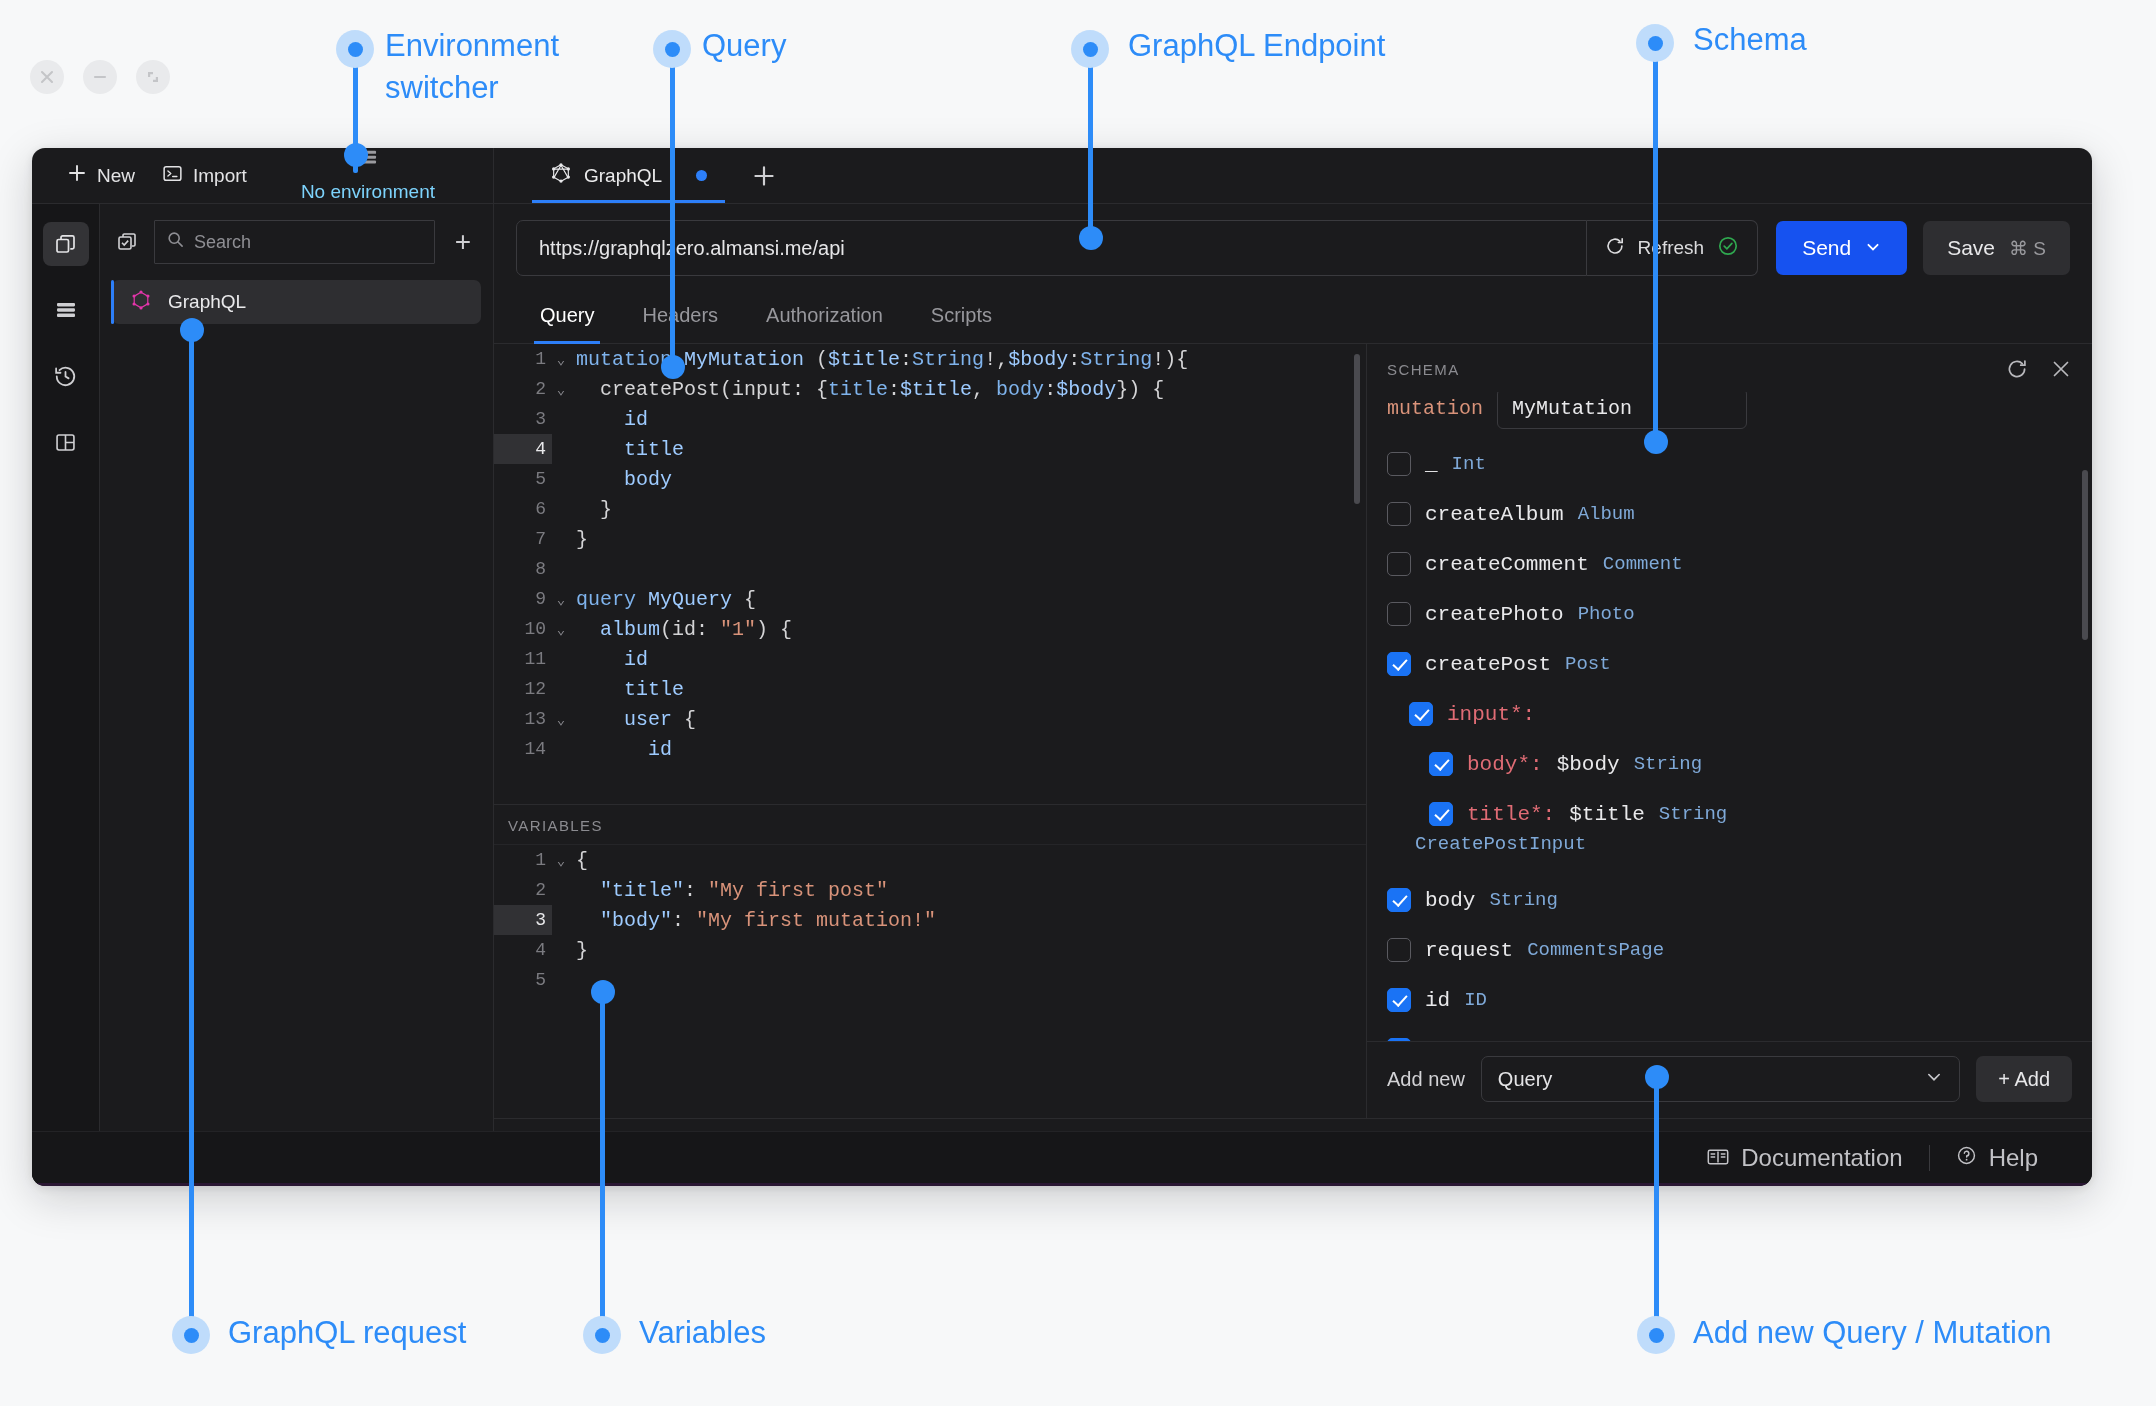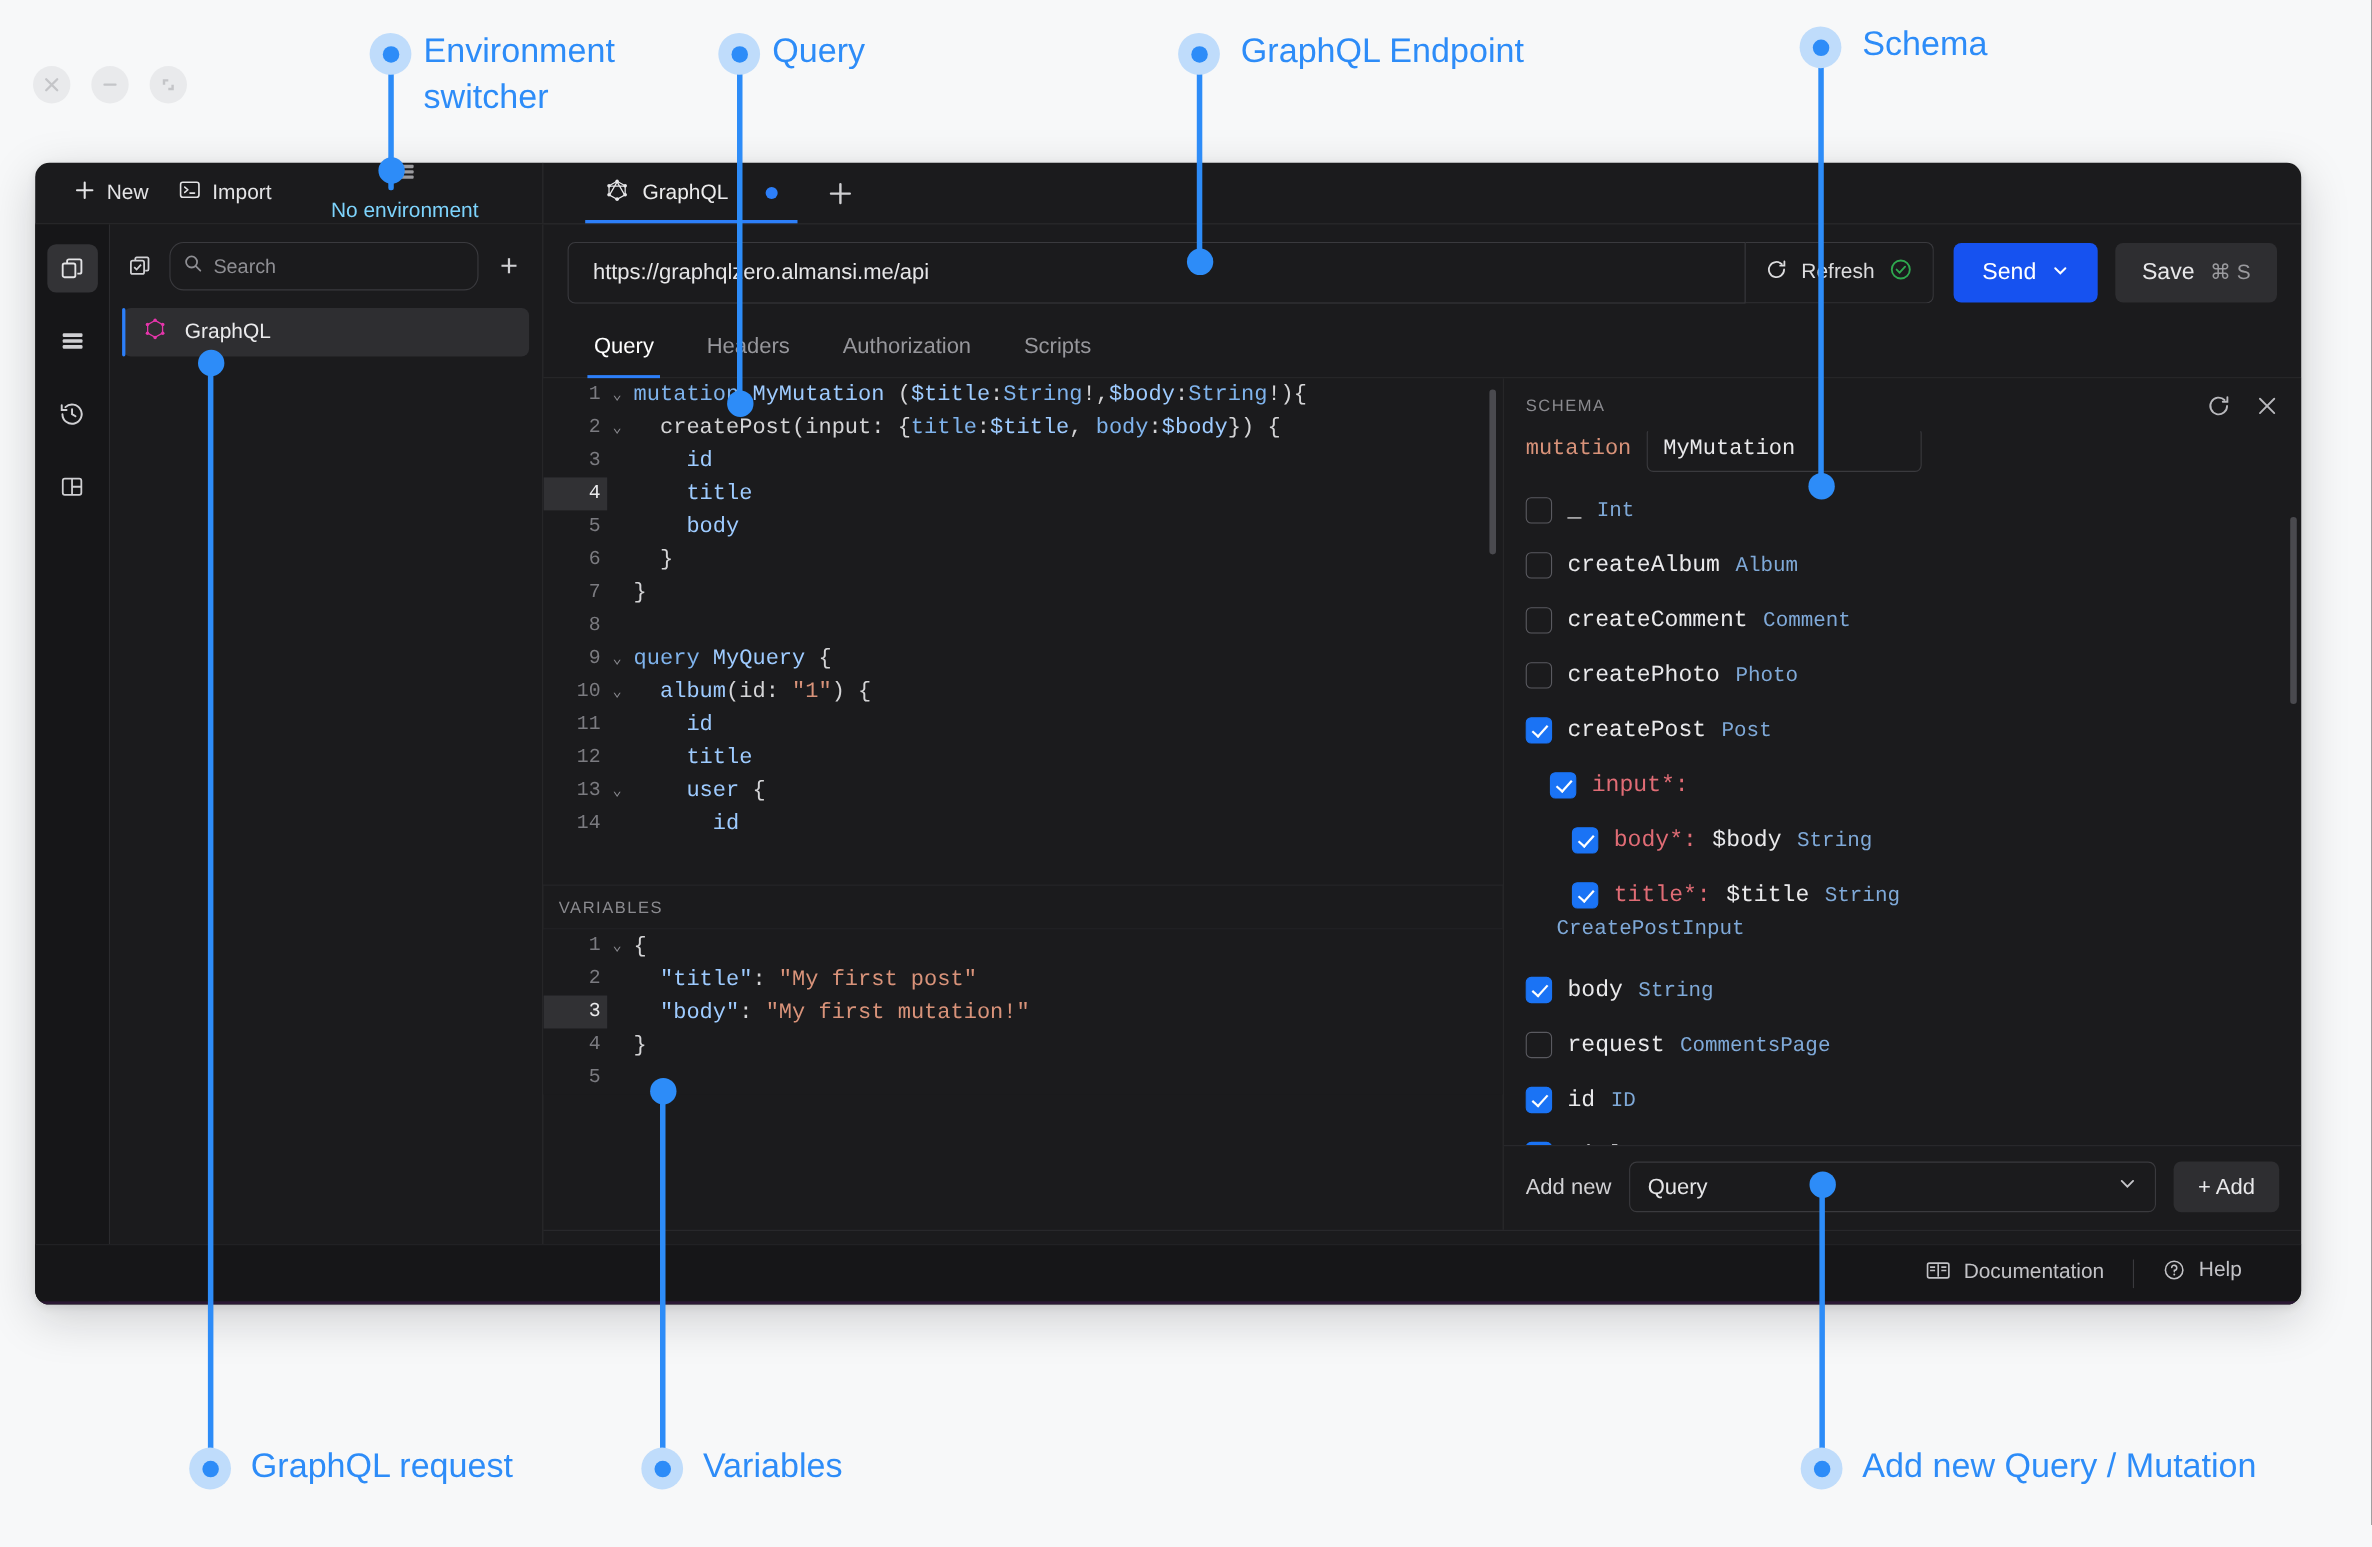--- a/index.html
+++ b/index.html
@@ -71,21 +71,21 @@
     width: 46px; height: 44px; border-radius: 8px; display: flex;
     align-items: center; justify-content: center; cursor: pointer; color: #cfcfd2;
   }
   .rail-btn.active { background: #333336; }
 
   
   .sidebar { width: 394px; flex: 0 0 394px; border-right: 1px solid #2b2b2e; background: #1b1b1d; }
   .sb-head { display: flex; align-items: center; gap: 14px; padding: 16px 16px 12px 16px; }
   .sb-ico { color: #d2d2d5; cursor: pointer; display:flex; }
   .search {
-    flex: 1; height: 44px; border: 1px solid #3a3a3e; border-radius: 13px;
+    flex: 1; height: 44px; border: 1px solid #3a3a3e; border-radius: 1px;
     display: flex; align-items: center; gap: 10px; padding: 0 12px; color: #8e8e93; font-size: 18px;
   }
   .sb-plus { font-size: 28px; color: #cfcfd2; cursor: pointer; line-height: 1; padding: 0 6px; }
   .coll-item {
     margin: 4px 12px; height: 44px; border-radius: 7px; background: #2e2e31;
     display: flex; align-items: center; gap: 16px; padding-left: 18px;
     font-size: 19px; color: #eaeaec; position: relative; cursor: pointer;
   }
   .coll-item::before {
     content: ""; position: absolute; left: -1px; top: 0; bottom: 0; width: 3px;
@@ -218,21 +218,21 @@
   .rtb.active { color: #fff; }
   .rtb.active::after { content: ""; position: absolute; left: 16px; right: 16px; bottom: 12px; height: 2px; background: #2d7ff9; }
   .rsplit { display: flex; align-items: center; padding-right: 26px; color: #c2c2c6; cursor: pointer; }
 
   
   .footer {
     position: absolute; left: 0; right: 0; bottom: 3px; height: 52px; background: #161618;
     display: flex; align-items: center; justify-content: flex-end; gap: 0; padding-right: 28px;
     border-top: 1px solid #232326;
   }
-  .fitem { display: flex; align-items: flex-start; gap: 12px; font-size: 19px; color: #c2c2c6; padding: 0 26px; cursor: pointer; }
+  .fitem { display: flex; align-items: flex-end; gap: 12px; font-size: 24px; color: #c2c2c6; padding: 0 26px; cursor: pointer; }
   .fsep { width: 1px; height: 26px; background: #3a3a3e; }
 
   
   .ann { position: absolute; inset: 0; pointer-events: none; }
   .aline { position: absolute; background: #2d8cf8; width: 5px; border-radius: 2px; }
   .adot-halo {
     position: absolute; width: 38px; height: 38px; border-radius: 50%;
     background: #bfdcfb; display: flex; align-items: center; justify-content: center;
   }
   .adot-halo i { width: 15px; height: 15px; border-radius: 50%; background: #2d8cf8; display: block; }

